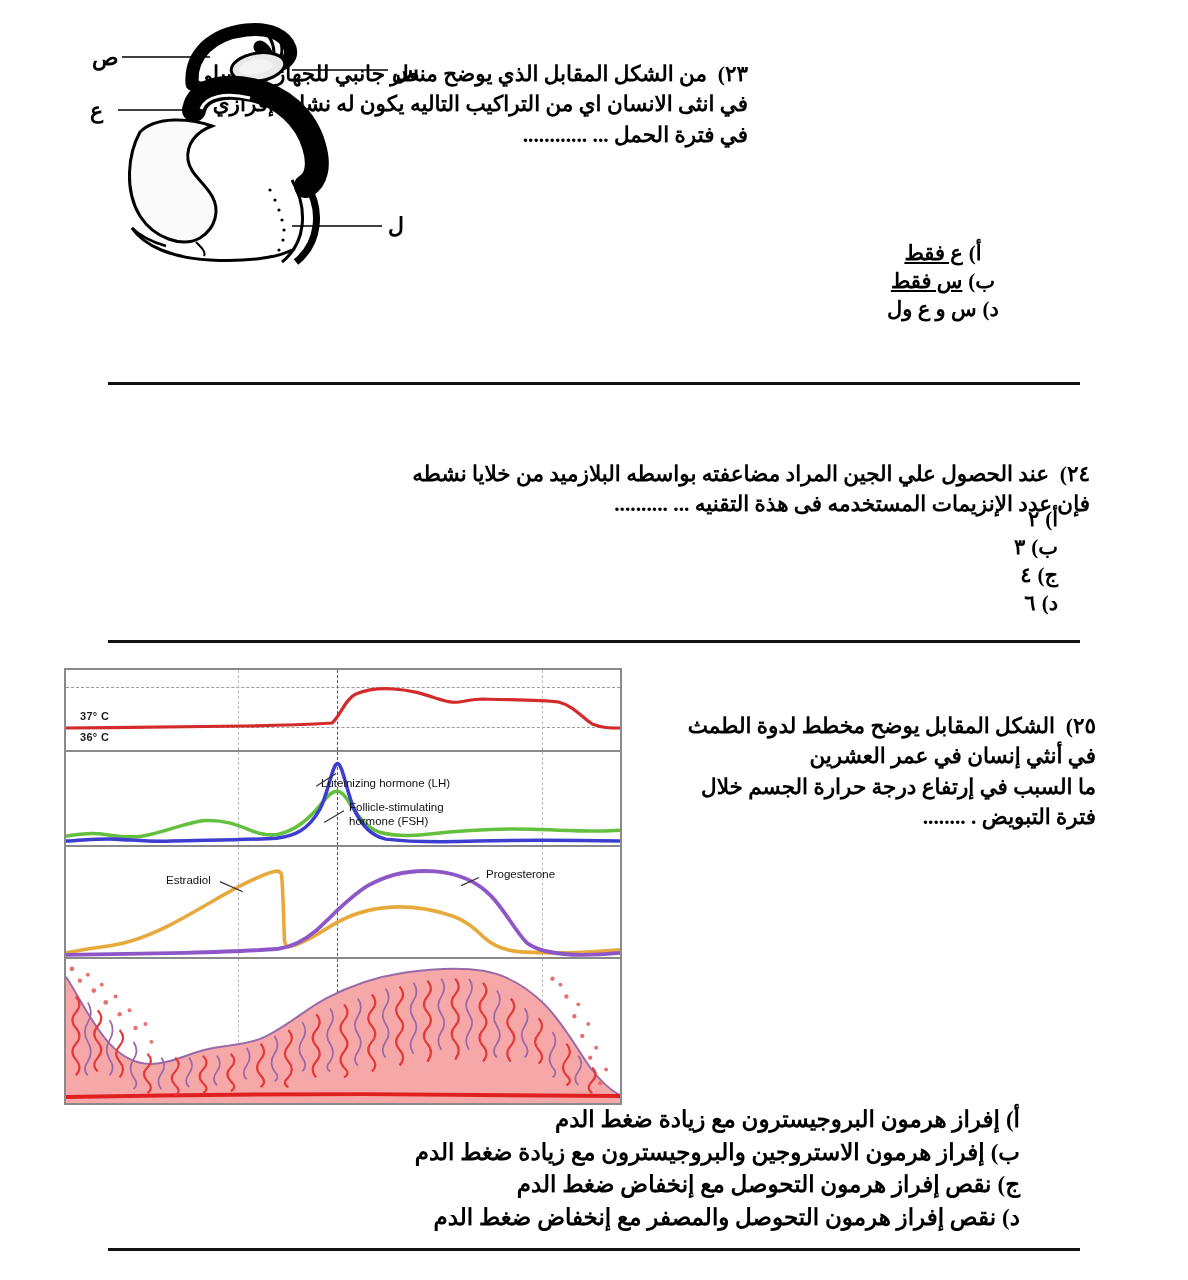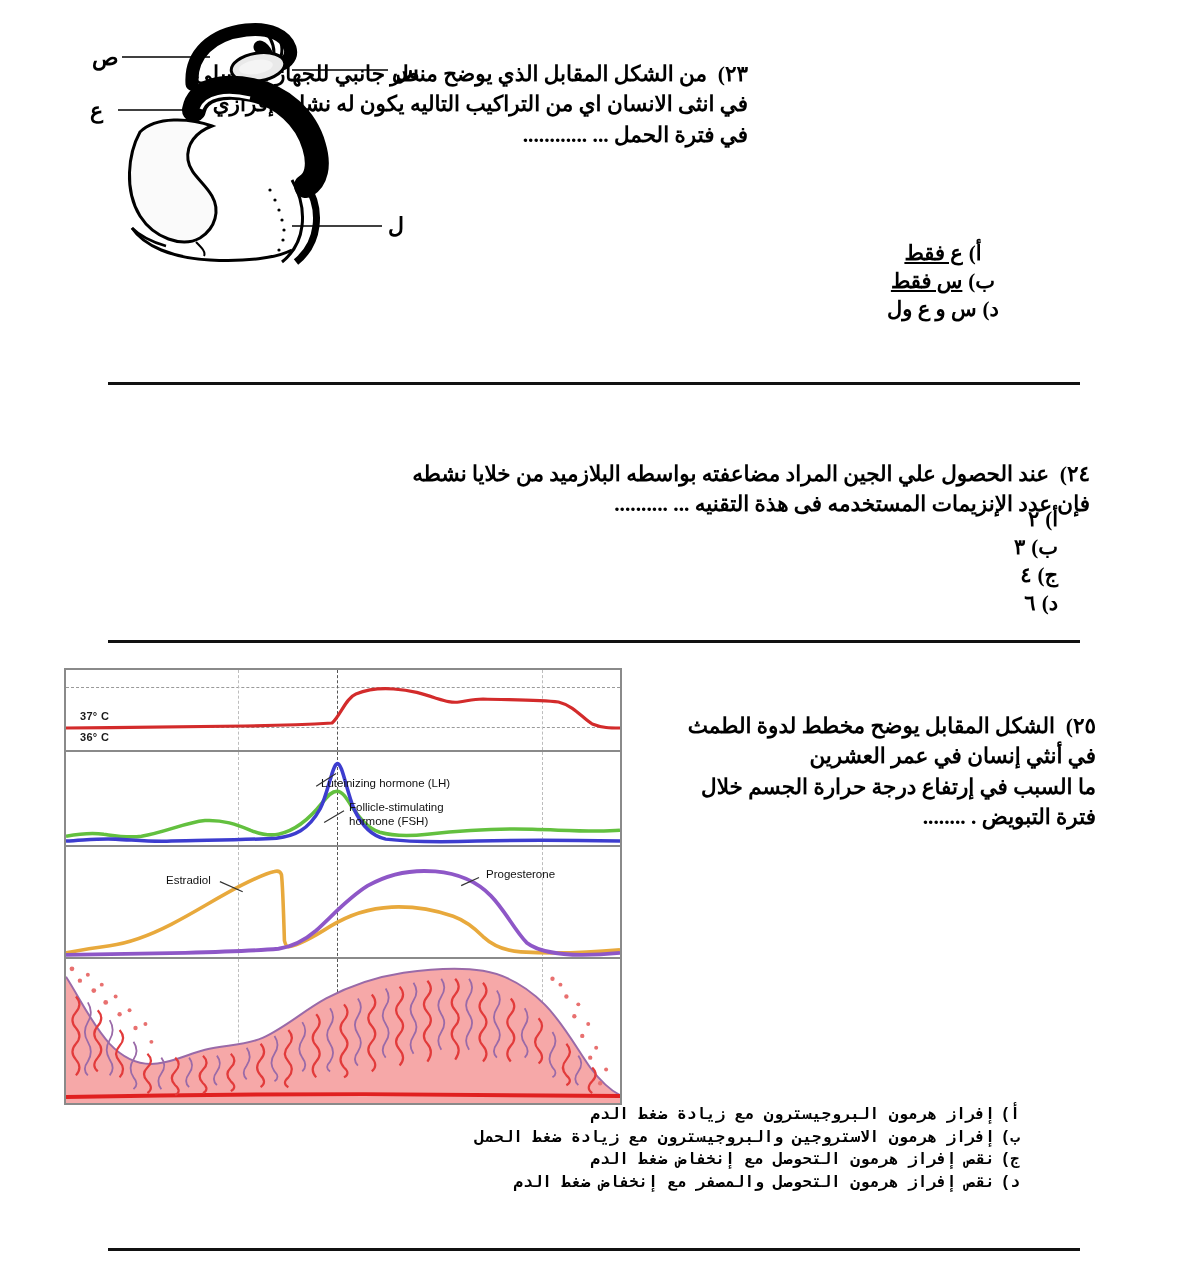--- a/index.html
+++ b/index.html
@@ -126,21 +126,21 @@
     color: #111;
     direction: ltr;
     text-align: left;
     line-height: 1.22;
     white-space: pre-line;
   }
 
   
   .q25-text { position: absolute; right: 92px; top: 680px; width: 470px; }
   .q25-opts { position: absolute; right: 168px; top: 1104px; width: 880px; }
-  .q25-opts .opt { font-size: 16px; line-height: 1.42; font-family: Liberation Mono, monospace; }
+  .q25-opts .opt { font-size: 23px; line-height: 1.42; }
 </style>
 </head>
 <body>
 
 <div class="page">
 
   <div class="q-block" style="right:440px; top:28px; width:650px;">
     <div class="q-text">
       <span>٢٣</span><span>)</span>&nbsp;&nbsp;<span>من الشكل المقابل الذي يوضح منظر جانبي للجهاز التناسلي
 في انثى الانسان اي من التراكيب التاليه يكون له نشاط إفرازي
@@ -413,21 +413,21 @@
         </g>
       </svg>
     </div>
   </div>
 
   <div class="opts q25-opts">
     <span class="opt">
       <span class="lbl">أ)</span><span class="val">إفراز هرمون البروجيسترون مع زيادة ضغط الدم</span>
     </span>
     <span class="opt">
-      <span class="lbl">ب)</span><span class="val">إفراز هرمون الاستروجين والبروجيسترون مع زيادة ضغط الحمل</span>
+      <span class="lbl">ب)</span><span class="val">إفراز هرمون الاستروجين والبروجيسترون مع زيادة ضغط الدم</span>
     </span>
     <span class="opt">
       <span class="lbl">ج)</span><span class="val">نقص إفراز هرمون التحوصل مع إنخفاض ضغط الدم</span>
     </span>
     <span class="opt">
       <span class="lbl">د)</span><span class="val">نقص إفراز هرمون التحوصل والمصفر مع إنخفاض ضغط الدم</span>
     </span>
   </div>
 
   <div class="divider" style="left:108px; top:1248px; width:972px;"></div>

